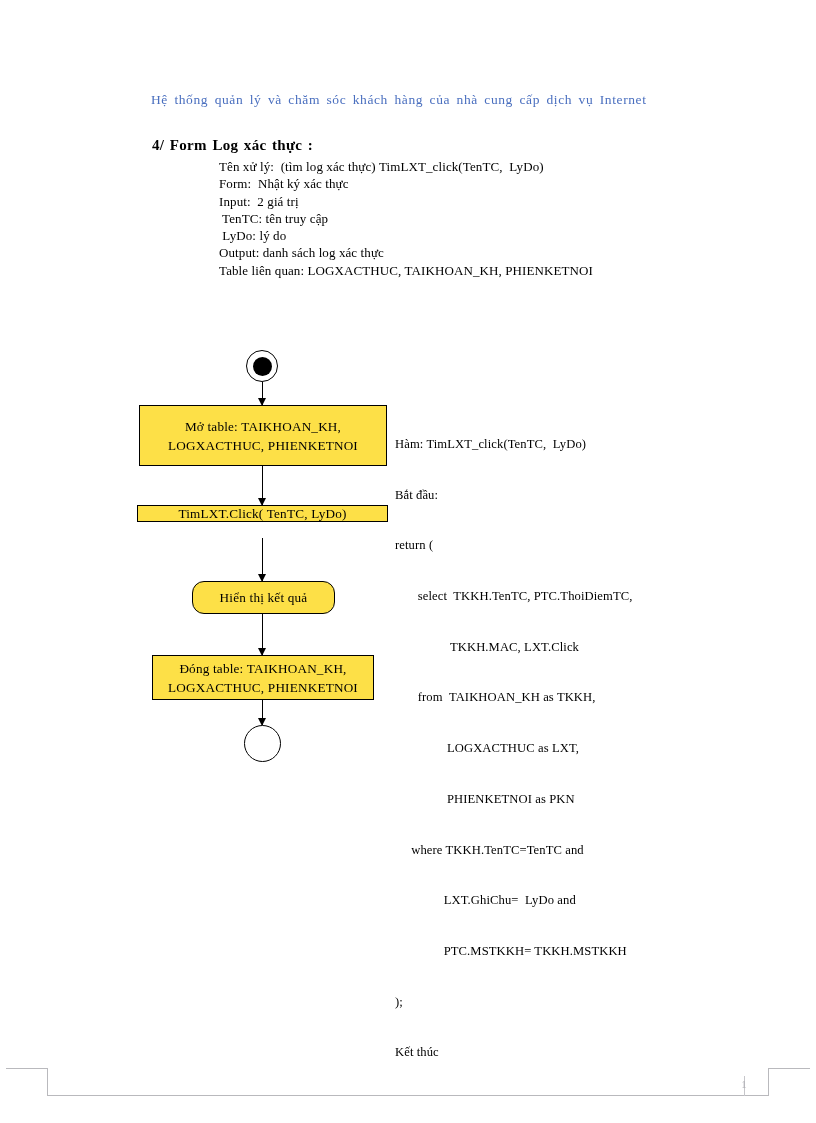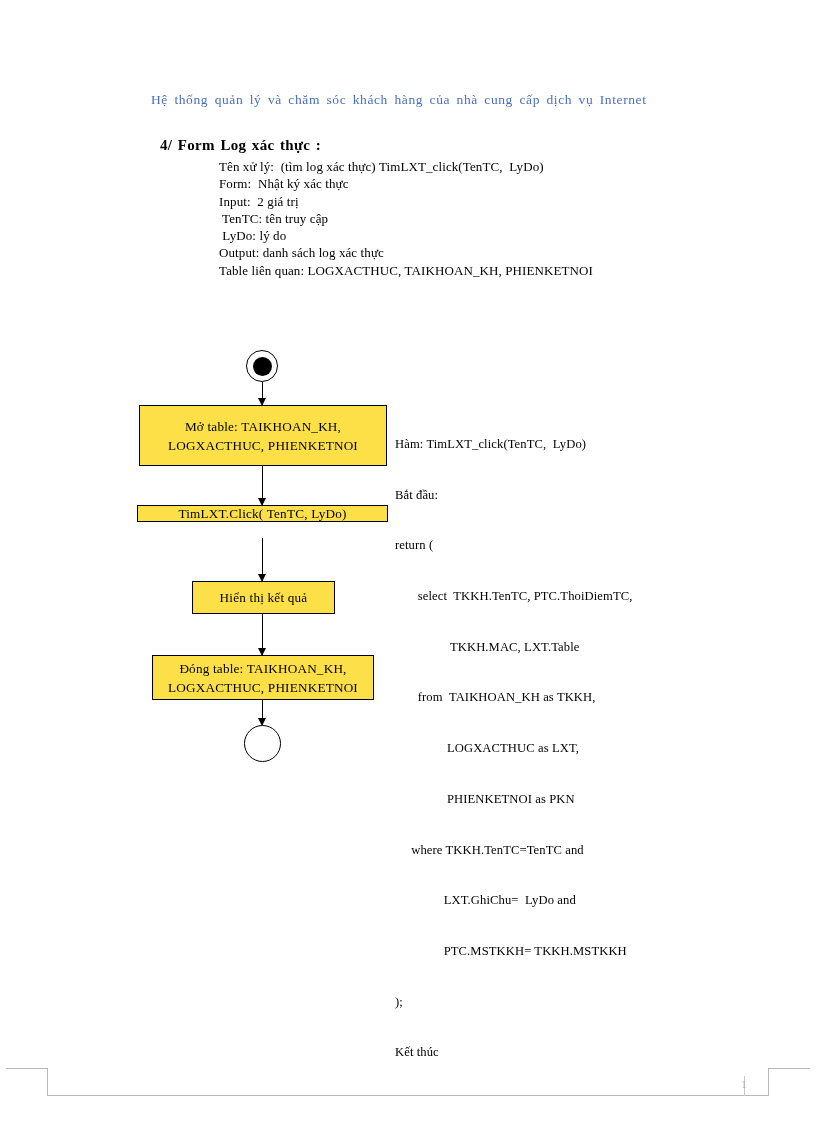--- a/index.html
+++ b/index.html
@@ -26,21 +26,21 @@
     color: #4a6fbf;
     letter-spacing: 0.6px;
     word-spacing: 2.5px;
     white-space: nowrap;
     margin-left: 15px;
   }
 
   
   .section-title {
     position: absolute;
-    left: 160px;
+    left: 152px;
     top: 137px;
     font-size: 15px;
     font-weight: bold;
     letter-spacing: 0.3px;
     word-spacing: 1.5px;
     white-space: nowrap;
   }
 
   
   .spec-list {
@@ -79,21 +79,21 @@
     font-size: 13.2px;
     line-height: 19px;
     letter-spacing: 0.2px;
     padding: 0 4px;
   }
   .node-box span { display: block; white-space: pre-line; }
 
   
   #box-open-table  { left: 139px; top: 405px; width: 248px; height: 61px; }
   #box-click       { left: 137px; top: 505px; width: 251px; height: 17px; }
-  #box-display     { left: 192px; top: 581px; width: 143px; height: 33px; }
+  #box-display     { left: 192px; top: 581px; width: 143px; height: 33px; border-radius: 12px; }
   #box-close-table { left: 152px; top: 655px; width: 222px; height: 45px; }
 
   
   .start-node {
     position: absolute;
     left: 246px;
     top: 350px;
     width: 32px;
     height: 32px;
     border: 1.6px solid #000000;
@@ -250,21 +250,21 @@
   <div class="connector" id="conn-5"></div>
 
   <div class="end-node"></div>
 </div>
 
 <div class="pseudocode">
   <div class="code-line">Hàm: TimLXT_click(TenTC,  LyDo)</div>
   <div class="code-line">Bắt đầu:</div>
   <div class="code-line">return (</div>
   <div class="code-line">       select  TKKH.TenTC, PTC.ThoiDiemTC,</div>
-  <div class="code-line">                 TKKH.MAC, LXT.Table</div>
+  <div class="code-line">                 TKKH.MAC, LXT.Click</div>
   <div class="code-line">       from  TAIKHOAN_KH as TKKH,</div>
   <div class="code-line">                LOGXACTHUC as LXT,</div>
   <div class="code-line">                PHIENKETNOI as PKN</div>
   <div class="code-line">     where TKKH.TenTC=TenTC and</div>
   <div class="code-line">               LXT.GhiChu=  LyDo and</div>
   <div class="code-line">               PTC.MSTKKH= TKKH.MSTKKH</div>
   <div class="code-line">);</div>
   <div class="code-line">Kết thúc</div>
 </div>
 

